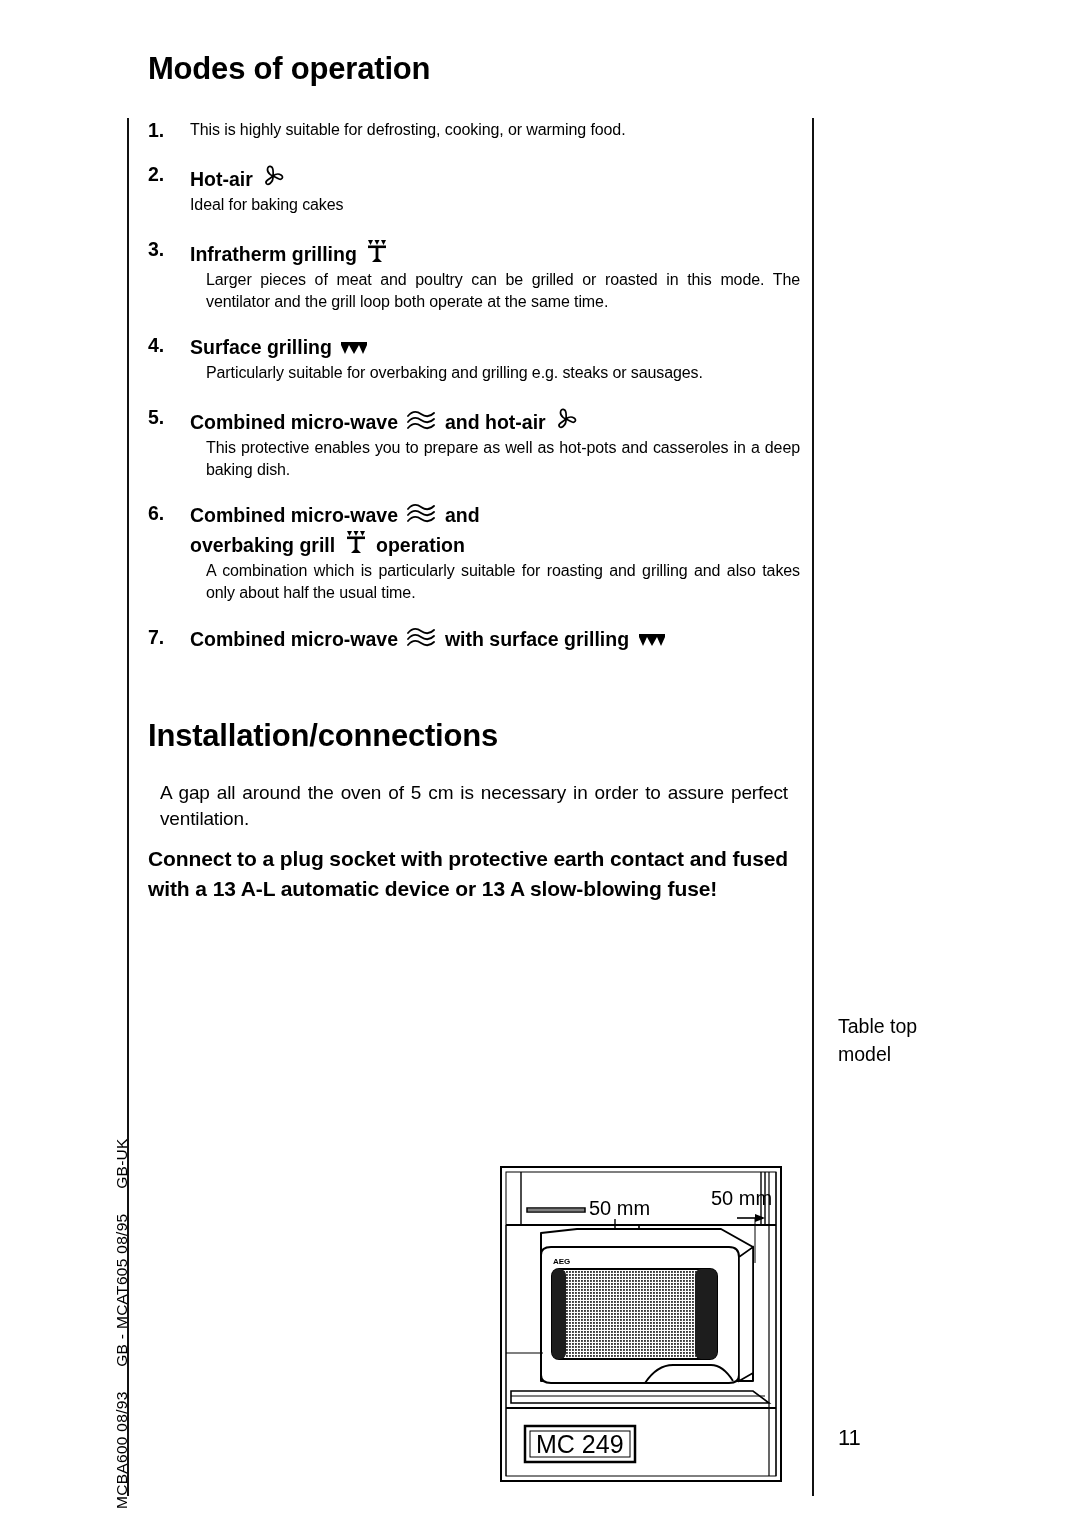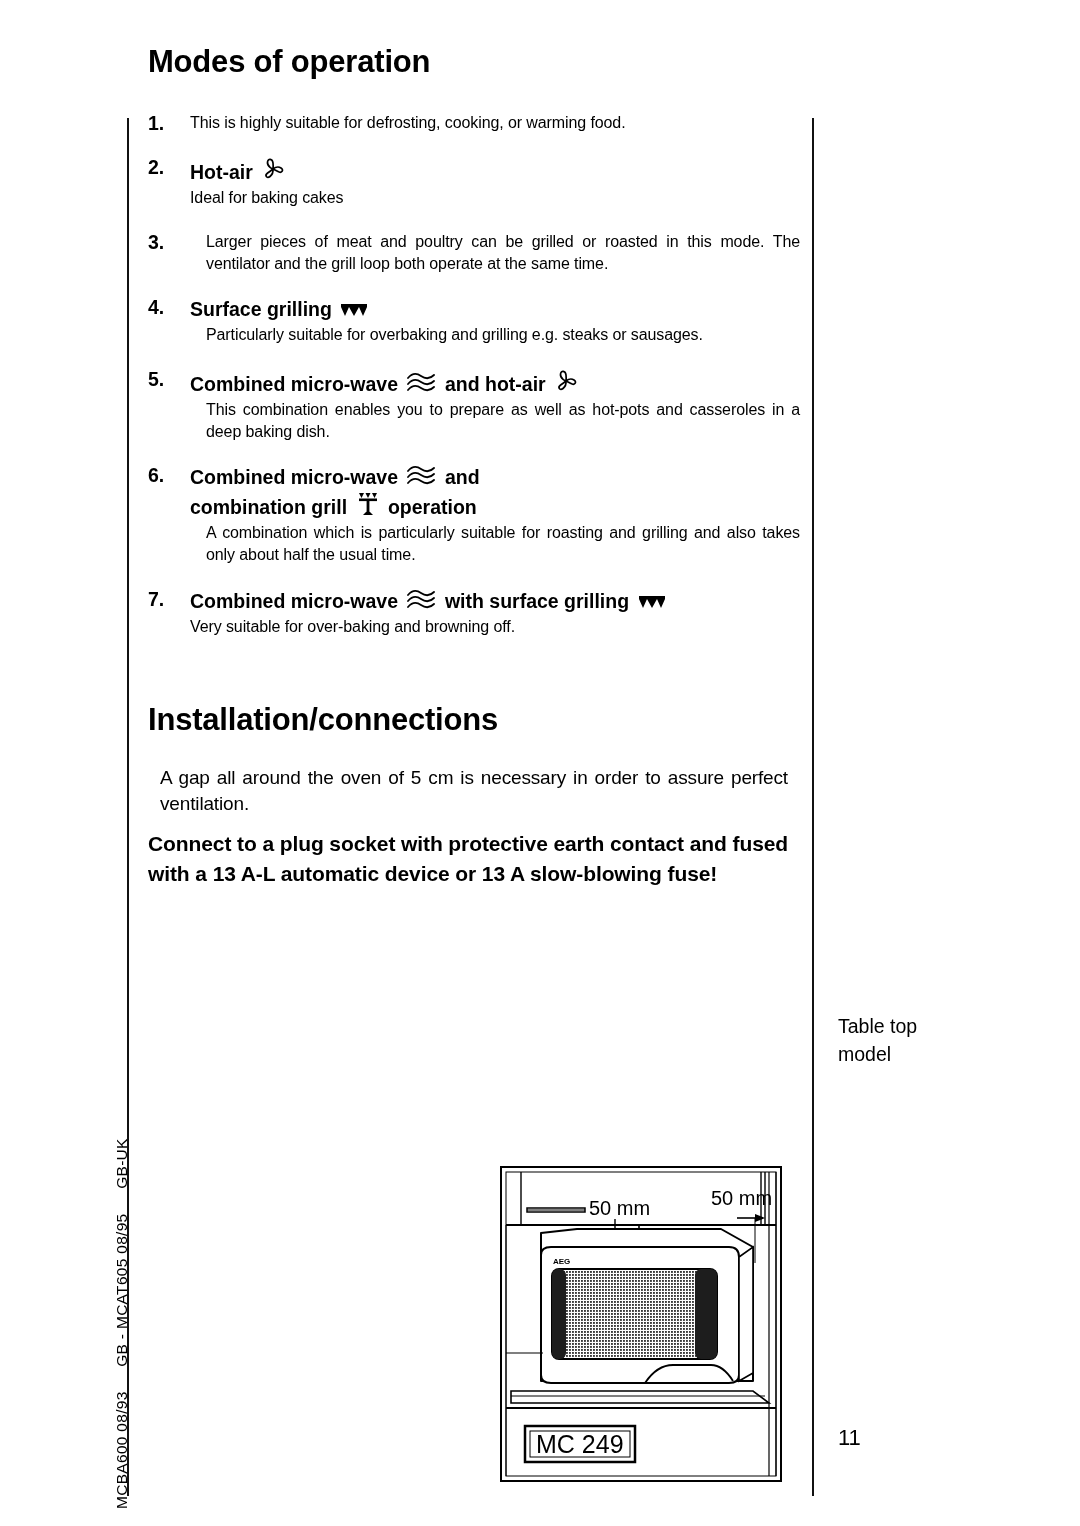--- a/index.html
+++ b/index.html
@@ -46,21 +46,21 @@
     position: absolute;
     left: 148px;
     top: 38px;
     width: 652px;
   }
 
   h1.section-title {
     font-size: 31px;
     font-weight: bold;
     letter-spacing: -0.2px;
-    margin: 7px 0 34px 0;
+    margin: 14px 0 34px 0;
     line-height: 1.08;
   }
   h1.section-title.second {
     margin: 0 0 28px 0;
   }
 
   ol.modes {
     list-style: none;
     margin: 0; padding: 0;
   }
@@ -181,20 +181,31 @@
                 <path d="M12 13 C12 13 12.5 17.6 9 20.5 C5.8 23.1 3.3 19.4 6.6 17 C9.7 14.8 12 13 12 13 Z"></path>
               </g>
             </svg>
           </span>
         </div>
         <div class="mode-body">Ideal for baking cakes</div>
       </li>
 
       <li>
         <span class="num">3.</span>
+        <div class="mode-head">
+          <span>Infratherm grilling</span>
+          <span class="icon">
+            <svg width="24" height="26" viewBox="0 0 24 26">
+              <path d="M3 2 L8 2 L5.5 7 Z M9.5 2 L14.5 2 L12 7 Z M16 2 L21 2 L18.5 7 Z" fill="#000"></path>
+              <rect x="3" y="7.5" width="18" height="2.6" fill="#000"></rect>
+              <rect x="10.6" y="9" width="2.8" height="11" fill="#000"></rect>
+              <path d="M7 24 L12 19 L17 24 Z" fill="#000"></path>
+            </svg>
+          </span>
+        </div>
         <div class="mode-body justify">Larger pieces of meat and poultry can be grilled or roasted in this mode. The ventilator and the grill loop both operate at the same time.</div>
       </li>
 
       <li>
         <span class="num">4.</span>
         <div class="mode-head">
           <span>Surface grilling</span>
           <span class="icon">
             <svg width="28" height="16" viewBox="0 0 28 16">
               <path d="M1 1 L27 1 L27 4 L23 13 L19 4 L14 13 L9 4 L5 13 L1 4 Z" fill="#000"></path>
@@ -219,37 +230,37 @@
           <span class="icon">
             <svg width="24" height="26" viewBox="0 0 24 26">
               <g fill="none" stroke="#000" stroke-width="1.7">
                 <path d="M12 13 C12 13 6 11 6.5 6 C7 2 11.5 2.5 12 7 C12.4 11 12 13 12 13 Z"></path>
                 <path d="M12 13 C12 13 16 9.5 20 12 C23.3 14 20.6 17.6 17 15.6 C13.6 13.7 12 13 12 13 Z"></path>
                 <path d="M12 13 C12 13 12.5 17.6 9 20.5 C5.8 23.1 3.3 19.4 6.6 17 C9.7 14.8 12 13 12 13 Z"></path>
               </g>
             </svg>
           </span>
         </div>
-        <div class="mode-body justify">This combination enables you to prepare as well as hot-pots and casseroles in a deep baking dish.</div>
+        <div class="mode-body justify">This protective enables you to prepare as well as hot-pots and casseroles in a deep baking dish.</div>
       </li>
 
       <li>
         <span class="num">6.</span>
         <div class="mode-head">
           <span>Combined micro-wave</span>
           <span class="icon">
             <svg width="30" height="22" viewBox="0 0 30 22">
               <path d="M2 6 Q8 -1 15 4 Q22 9 28 3" fill="none" stroke="#000" stroke-width="1.8" stroke-linecap="round"></path>
               <path d="M2 12 Q8 5 15 10 Q22 15 28 9" fill="none" stroke="#000" stroke-width="1.8" stroke-linecap="round"></path>
               <path d="M2 18 Q8 11 15 16 Q22 21 28 15" fill="none" stroke="#000" stroke-width="1.8" stroke-linecap="round"></path>
             </svg>
           </span>
           <span>and</span>
           <span class="hl2">
-            <span>combination grill</span>
+            <span>overbaking grill</span>
             <span class="icon">
               <svg width="24" height="26" viewBox="0 0 24 26">
                 <path d="M3 2 L8 2 L5.5 7 Z M9.5 2 L14.5 2 L12 7 Z M16 2 L21 2 L18.5 7 Z" fill="#000"></path>
                 <rect x="3" y="7.5" width="18" height="2.6" fill="#000"></rect>
                 <rect x="10.6" y="9" width="2.8" height="11" fill="#000"></rect>
                 <path d="M7 24 L12 19 L17 24 Z" fill="#000"></path>
               </svg>
             </span>
             <span>operation</span>
           </span>
@@ -268,21 +279,20 @@
               <path d="M2 18 Q8 11 15 16 Q22 21 28 15" fill="none" stroke="#000" stroke-width="1.8" stroke-linecap="round"></path>
             </svg>
           </span>
           <span>with surface grilling</span>
           <span class="icon">
             <svg width="28" height="16" viewBox="0 0 28 16">
               <path d="M1 1 L27 1 L27 4 L23 13 L19 4 L14 13 L9 4 L5 13 L1 4 Z" fill="#000"></path>
             </svg>
           </span>
         </div>
-        <div class="mode-body">Very suitable for over-baking and browning off.</div>
       </li>
 
     </ol>
 
     <div id="install-wrap">
       <h1 class="section-title second">Installation/connections</h1>
       <p class="install-para">A gap all around the oven of 5 cm is necessary in order to assure perfect ventilation.</p>
       <p class="install-bold">Connect to a plug socket with protective earth contact and fused with a 13 A-L automatic device or 13 A slow-blowing fuse!</p>
     </div>
 

